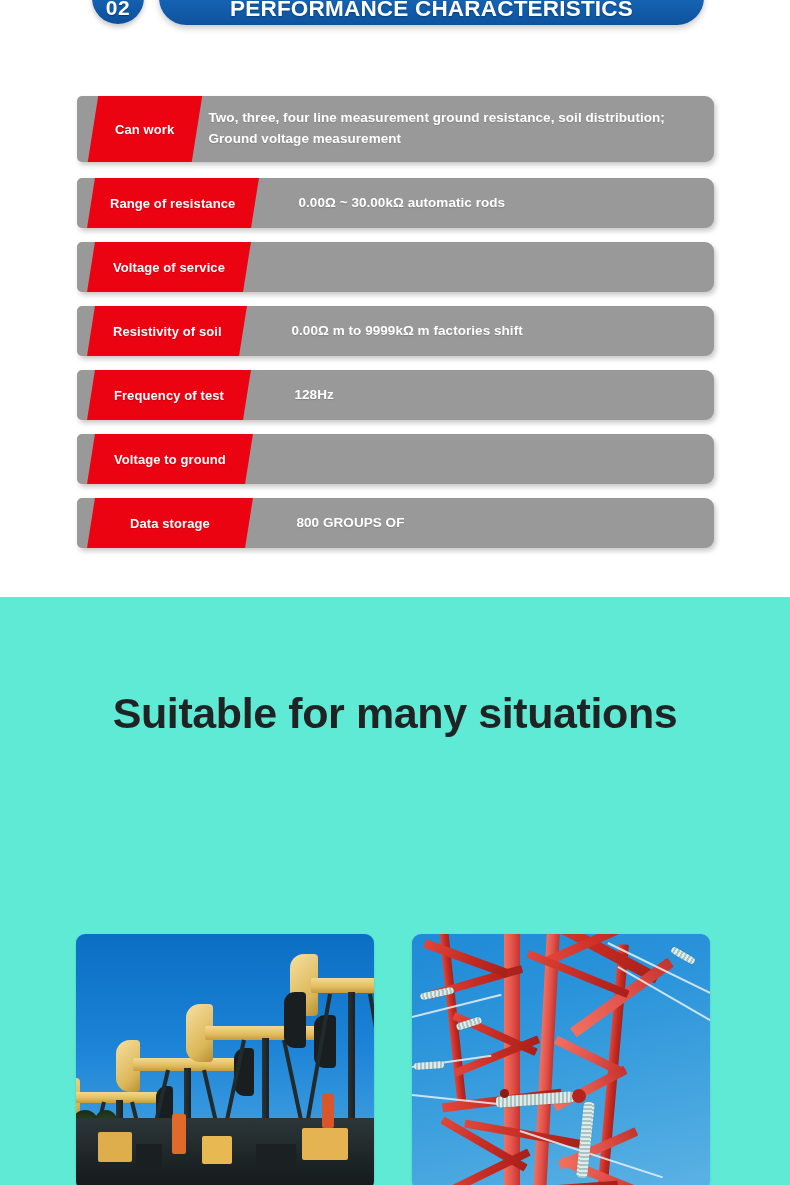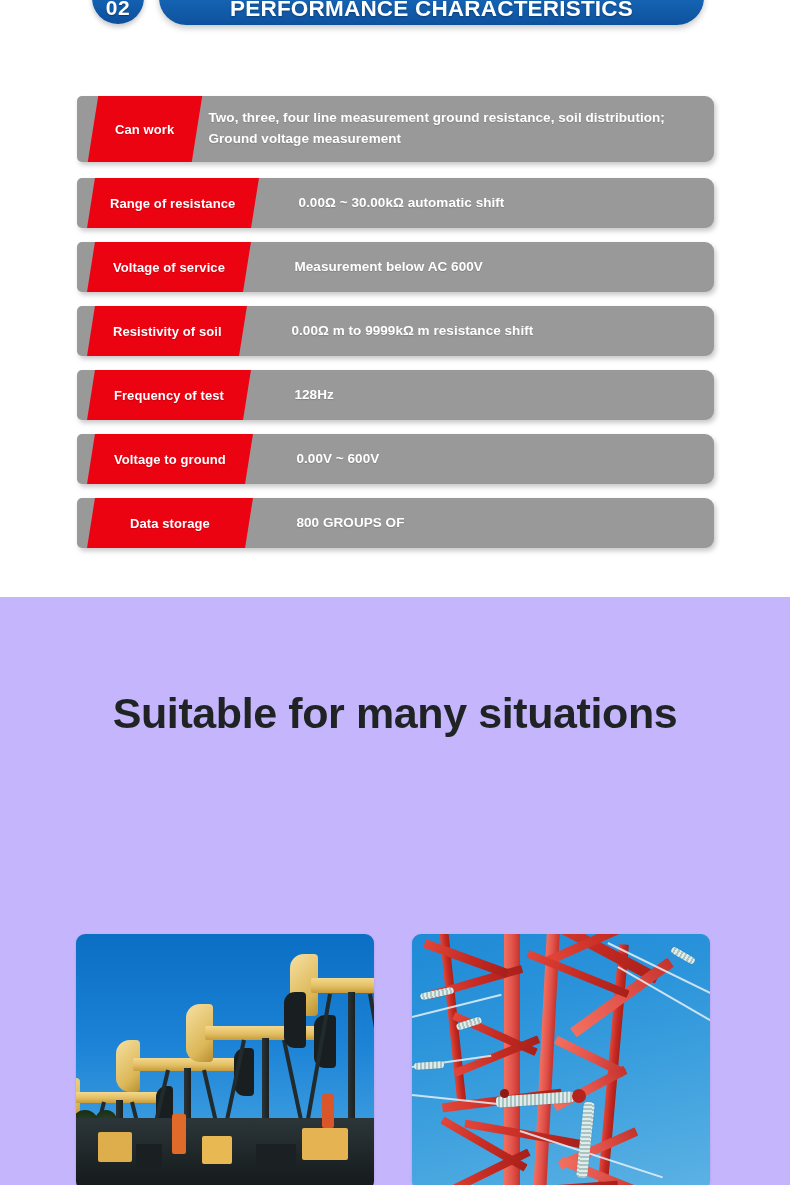--- a/index.html
+++ b/index.html
@@ -76,21 +76,21 @@
     display:flex; align-items:center;
     color:#ffffff; font-weight:bold; font-size:13.5px;
     line-height:1.55;
     letter-spacing:.05px;
     text-shadow:0 1px 1px rgba(0,0,0,.16);
   }
 
   
   .situations{
     position:absolute; left:0; top:597px; width:790px; height:588px;
-    background:#c4b5fd;
+    background:#5eead4;
   }
   .sit-title{
     position:absolute; left:0; top:92px; width:790px;
     text-align:center;
     font-size:43px; font-weight:bold; color:#1f2324;
     letter-spacing:-.4px;
   }
   .sit-body{
     position:absolute; left:62px; top:165px; width:666px;
     text-align:center;
@@ -194,57 +194,51 @@
     <div class="spec-value" style="left:132px;width:492px;">
       <span>Two, three, four line measurement ground resistance, soil distribution; Ground voltage measurement</span>
     </div>
   </div>
 
   <div class="spec-row">
     <div class="spec-label" style="left:14px;width:164px;">
       <span class="txt">Range of resistance</span>
     </div>
     <div class="spec-value" style="left:222px;">
-      <span>0.00Ω ~ 30.00kΩ  automatic shift</span>
+      <span>0.00Ω ~ 30.00kΩ  automatic rods</span>
     </div>
   </div>
 
   <div class="spec-row">
     <div class="spec-label" style="left:14px;width:156px;">
       <span class="txt">Voltage of service</span>
     </div>
-    <div class="spec-value" style="left:218px;">
-      <span>Measurement below AC 600V</span>
-    </div>
   </div>
 
   <div class="spec-row">
     <div class="spec-label" style="left:14px;width:152px;">
       <span class="txt">Resistivity of soil</span>
     </div>
     <div class="spec-value" style="left:215px;">
-      <span>0.00Ω m to 9999kΩ m resistance shift</span>
+      <span>0.00Ω m to 9999kΩ m factories shift</span>
     </div>
   </div>
 
   <div class="spec-row">
     <div class="spec-label" style="left:14px;width:156px;">
       <span class="txt">Frequency of test</span>
     </div>
     <div class="spec-value" style="left:218px;">
       <span>128Hz</span>
     </div>
   </div>
 
   <div class="spec-row">
     <div class="spec-label" style="left:14px;width:158px;">
       <span class="txt">Voltage to ground</span>
-    </div>
-    <div class="spec-value" style="left:220px;">
-      <span>0.00V ~ 600V</span>
     </div>
   </div>
 
   <div class="spec-row">
     <div class="spec-label" style="left:14px;width:158px;">
       <span class="txt">Data storage</span>
     </div>
     <div class="spec-value" style="left:220px;">
       <span>800 GROUPS OF</span>
     </div>

